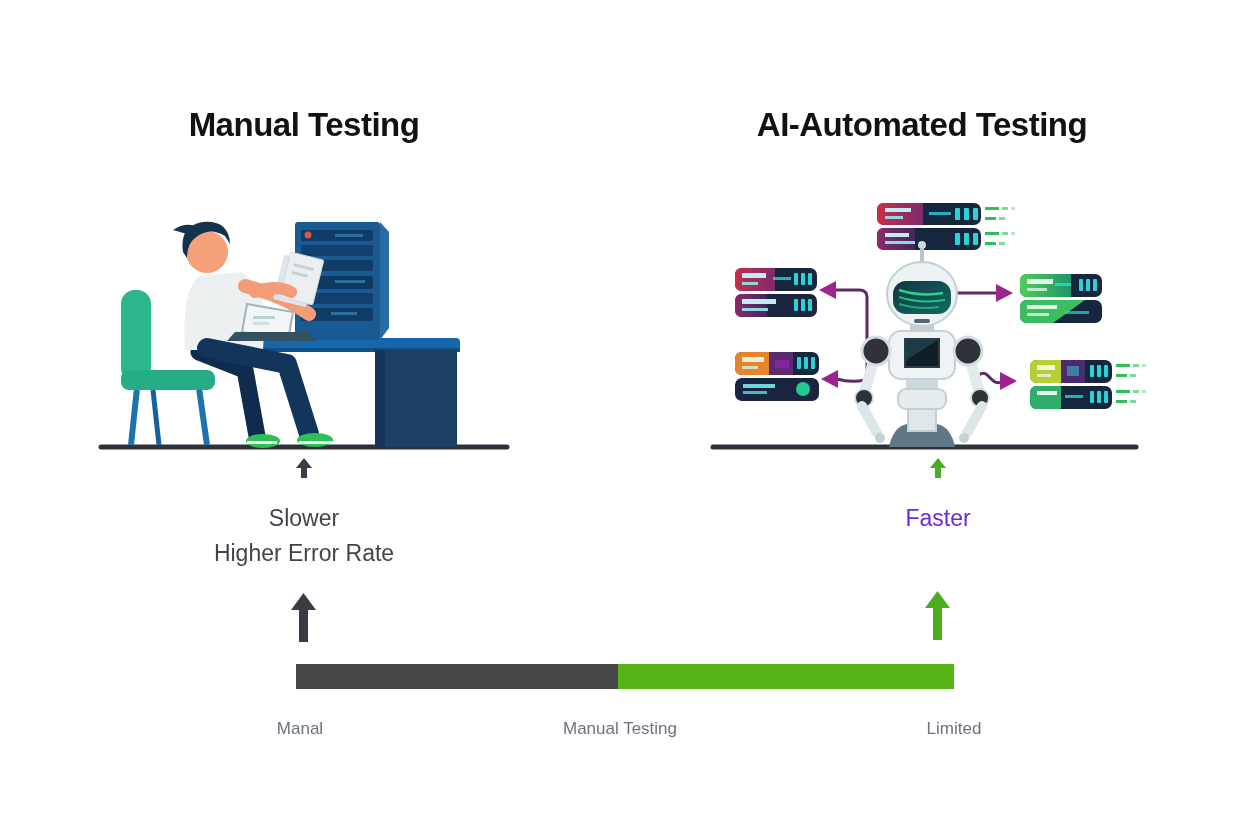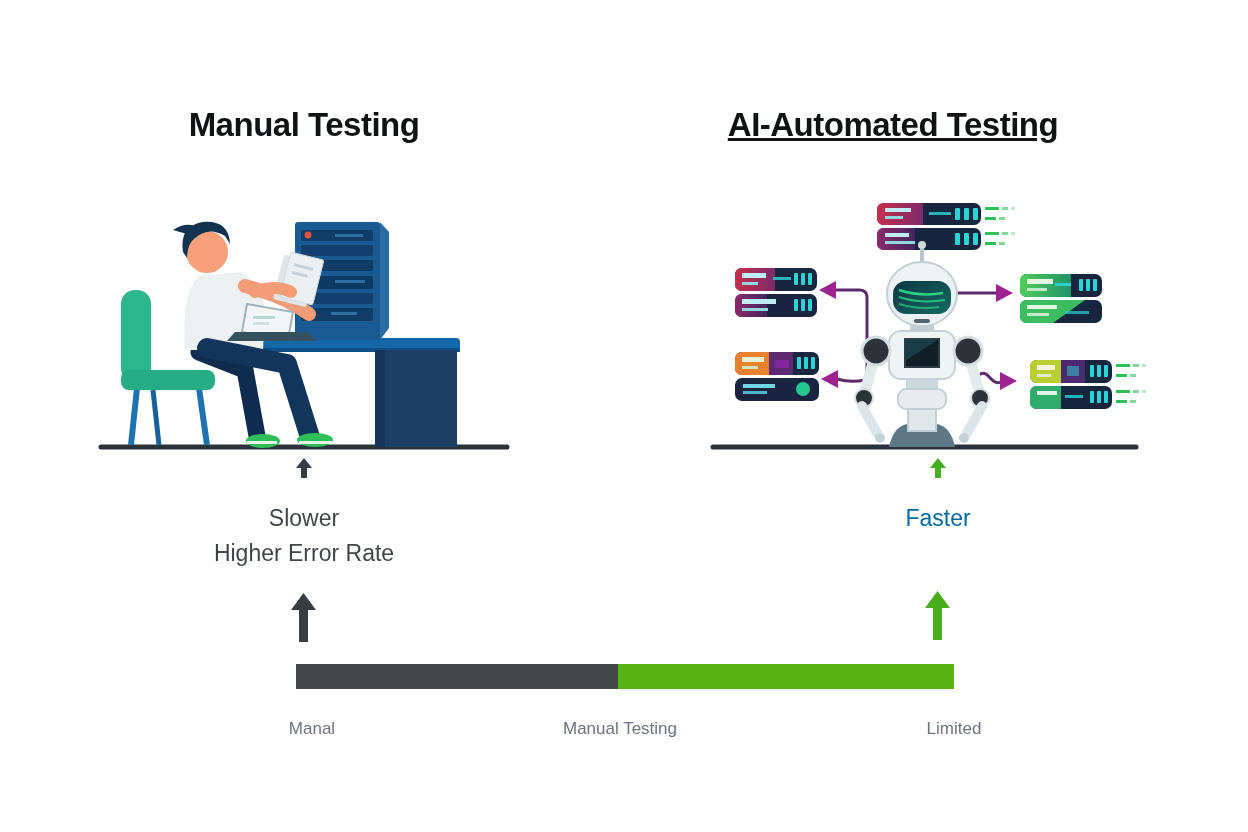--- a/index.html
+++ b/index.html
@@ -10,38 +10,38 @@
   }
   .abs{position:absolute;}
   .title{
     font-size:33px;font-weight:800;color:#101214;letter-spacing:-0.5px;
     text-align:center;width:420px;
   }
   .features{
     width:420px;text-align:center;font-size:23px;font-weight:500;line-height:35px;margin-top:12px;
   }
   .features.left{color:#41454a;}
-  .features.right{color:#0369a1;}
+  .features.right{color:#6d28d9;}
   .bar-wrap{
     left:296px;top:664px;width:658px;height:25px;display:flex;
   }
   .bar-seg-dark{width:49%;height:100%;background:#454749;}
   .bar-seg-green{width:51%;height:100%;background:#57b316;}
   .axis-label{
     font-size:17px;color:#6c7280;text-align:center;
   }
   svg{display:block;}
 </style>
 </head>
 <body>
 
 <div id="canvas">
 
   <div class="abs title" style="left:94px;top:106px;">Manual Testing</div>
-  <div class="abs title" style="left:683px;top:106px;text-decoration:underline;">AI-Automated Testing</div>
+  <div class="abs title" style="left:712px;top:106px;">AI-Automated Testing</div>
 
   <div class="abs" style="left:95px;top:200px;">
     <svg width="420" height="252" viewBox="0 0 420 252">
 
       <line x1="6" y1="247" x2="412" y2="247" stroke="#2b323b" stroke-width="5" stroke-linecap="round"></line>
 
       <line x1="42" y1="188" x2="36" y2="245" stroke="#1e72b0" stroke-width="6"></line>
       <line x1="104" y1="188" x2="112" y2="245" stroke="#1e72b0" stroke-width="6"></line>
       <line x1="58" y1="190" x2="64" y2="245" stroke="#18619a" stroke-width="5"></line>
 
@@ -307,17 +307,17 @@
     <svg width="27" height="49" viewBox="0 0 27 49">
         <path d="M13.5 0 L26 17 L18 17 L18 49 L9 49 L9 17 L1 17 Z" fill="#4aad1d"></path>
       </svg>
   </div>
 
   <div class="abs bar-wrap">
     <div class="bar-seg-dark"></div>
     <div class="bar-seg-green"></div>
   </div>
 
-  <div class="abs axis-label" style="left:262px;top:719px;width:100px;">Manal</div>
+  <div class="abs axis-label" style="left:250px;top:719px;width:100px;">Manal</div>
   <div class="abs axis-label" style="left:520px;top:719px;width:200px;">Manual Testing</div>
   <div class="abs axis-label" style="left:874px;top:719px;width:160px;">Limited</div>
 
 </div>
 
 </body></html>

